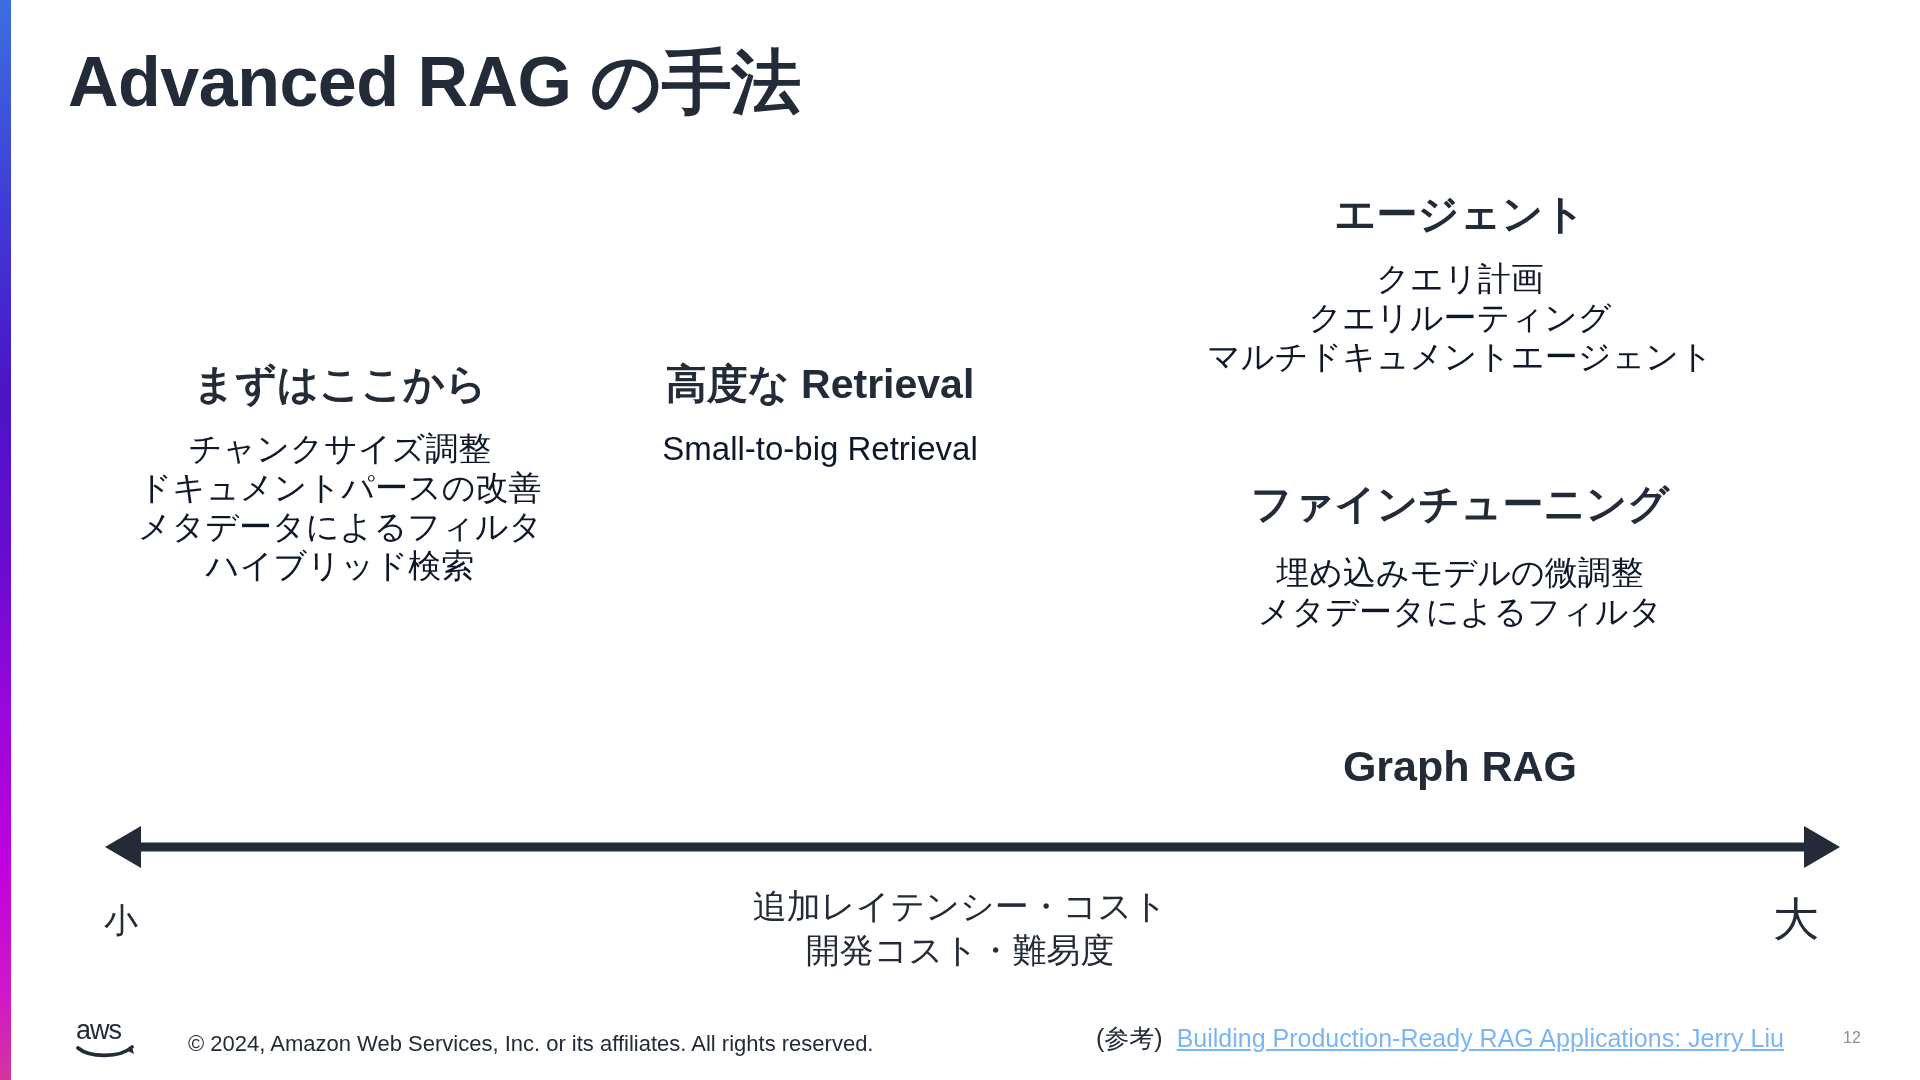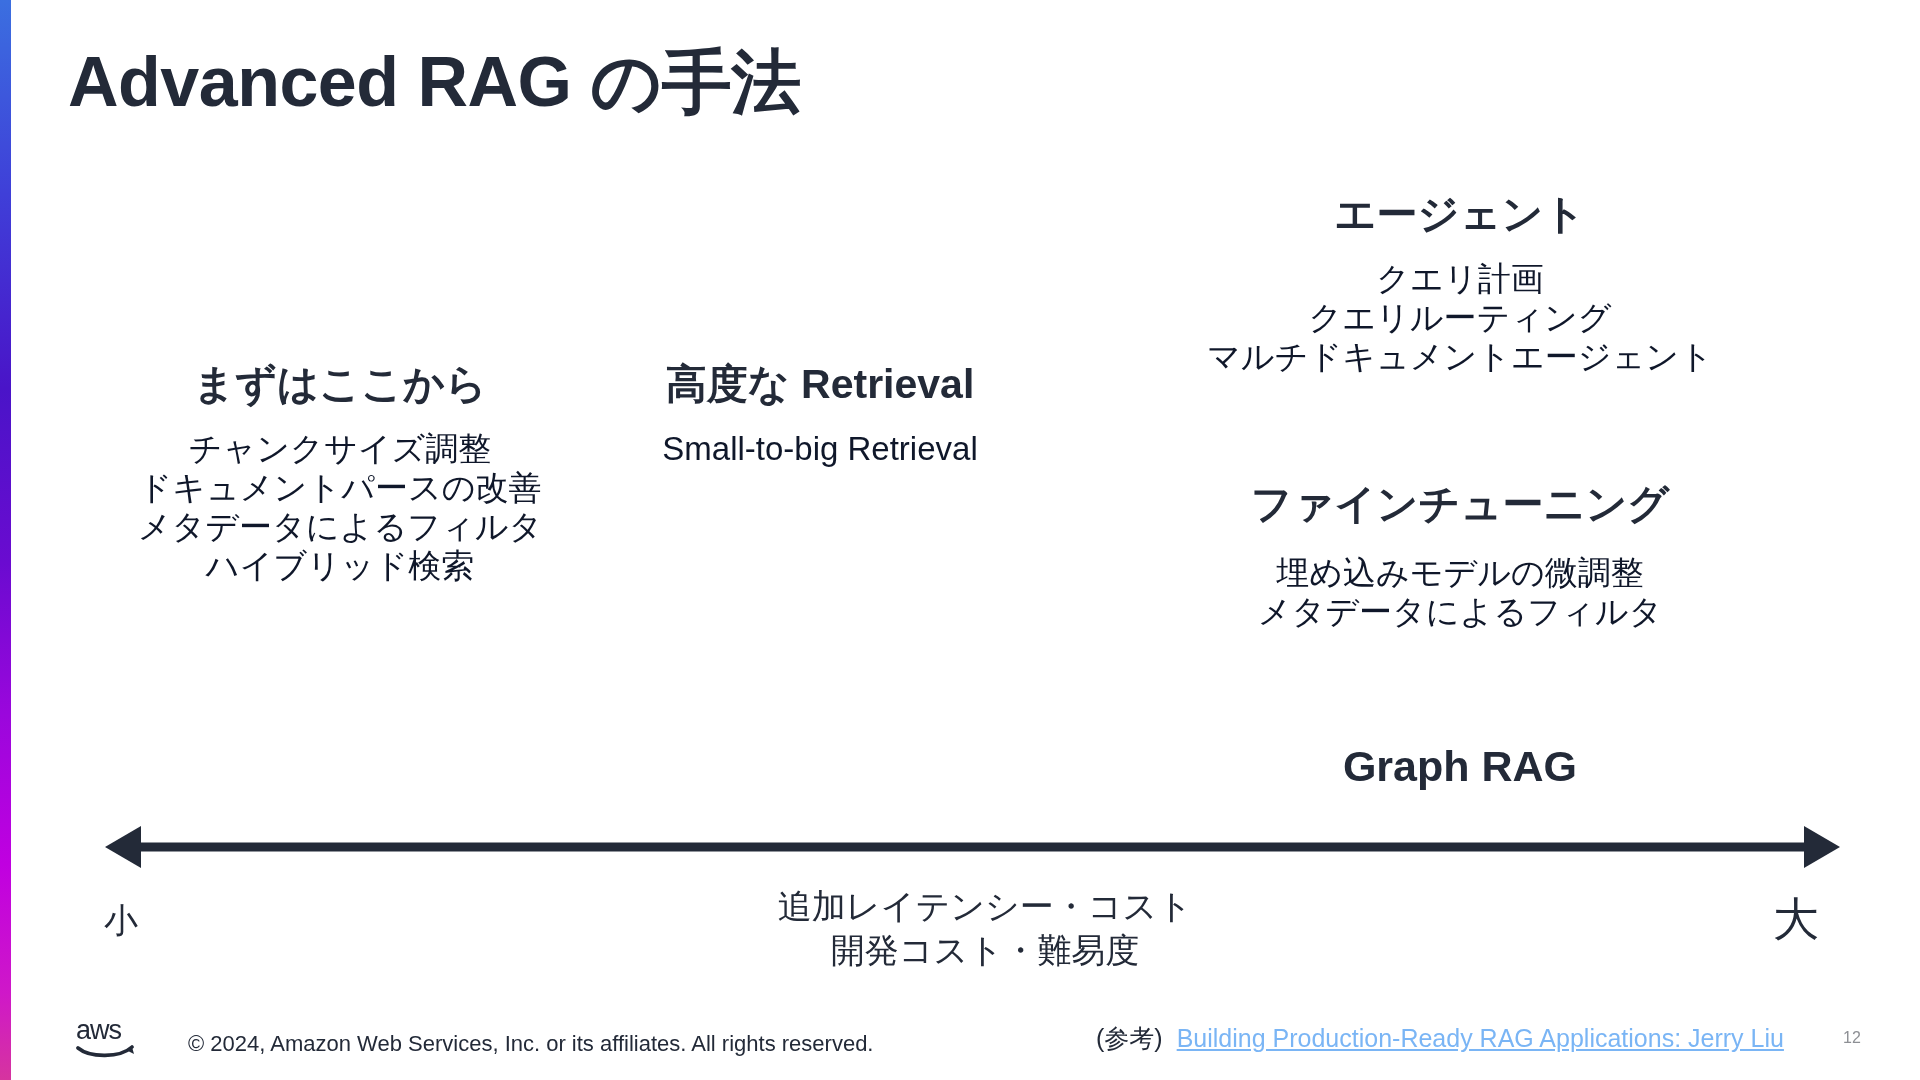--- a/index.html
+++ b/index.html
@@ -113,21 +113,21 @@
   }
   .axis-label-max {
     position: absolute;
     left: 1773px;
     top: 889px;
     font-size: 46px;
     color: #232a38;
   }
   .axis-caption {
     position: absolute;
-    left: 585px;
+    left: 560px;
     top: 885px;
     width: 800px;
     text-align: center;
     font-size: 34px;
     line-height: 1.28;
     color: #232a38;
   }
   .axis-caption div { white-space: nowrap; }
 
   

